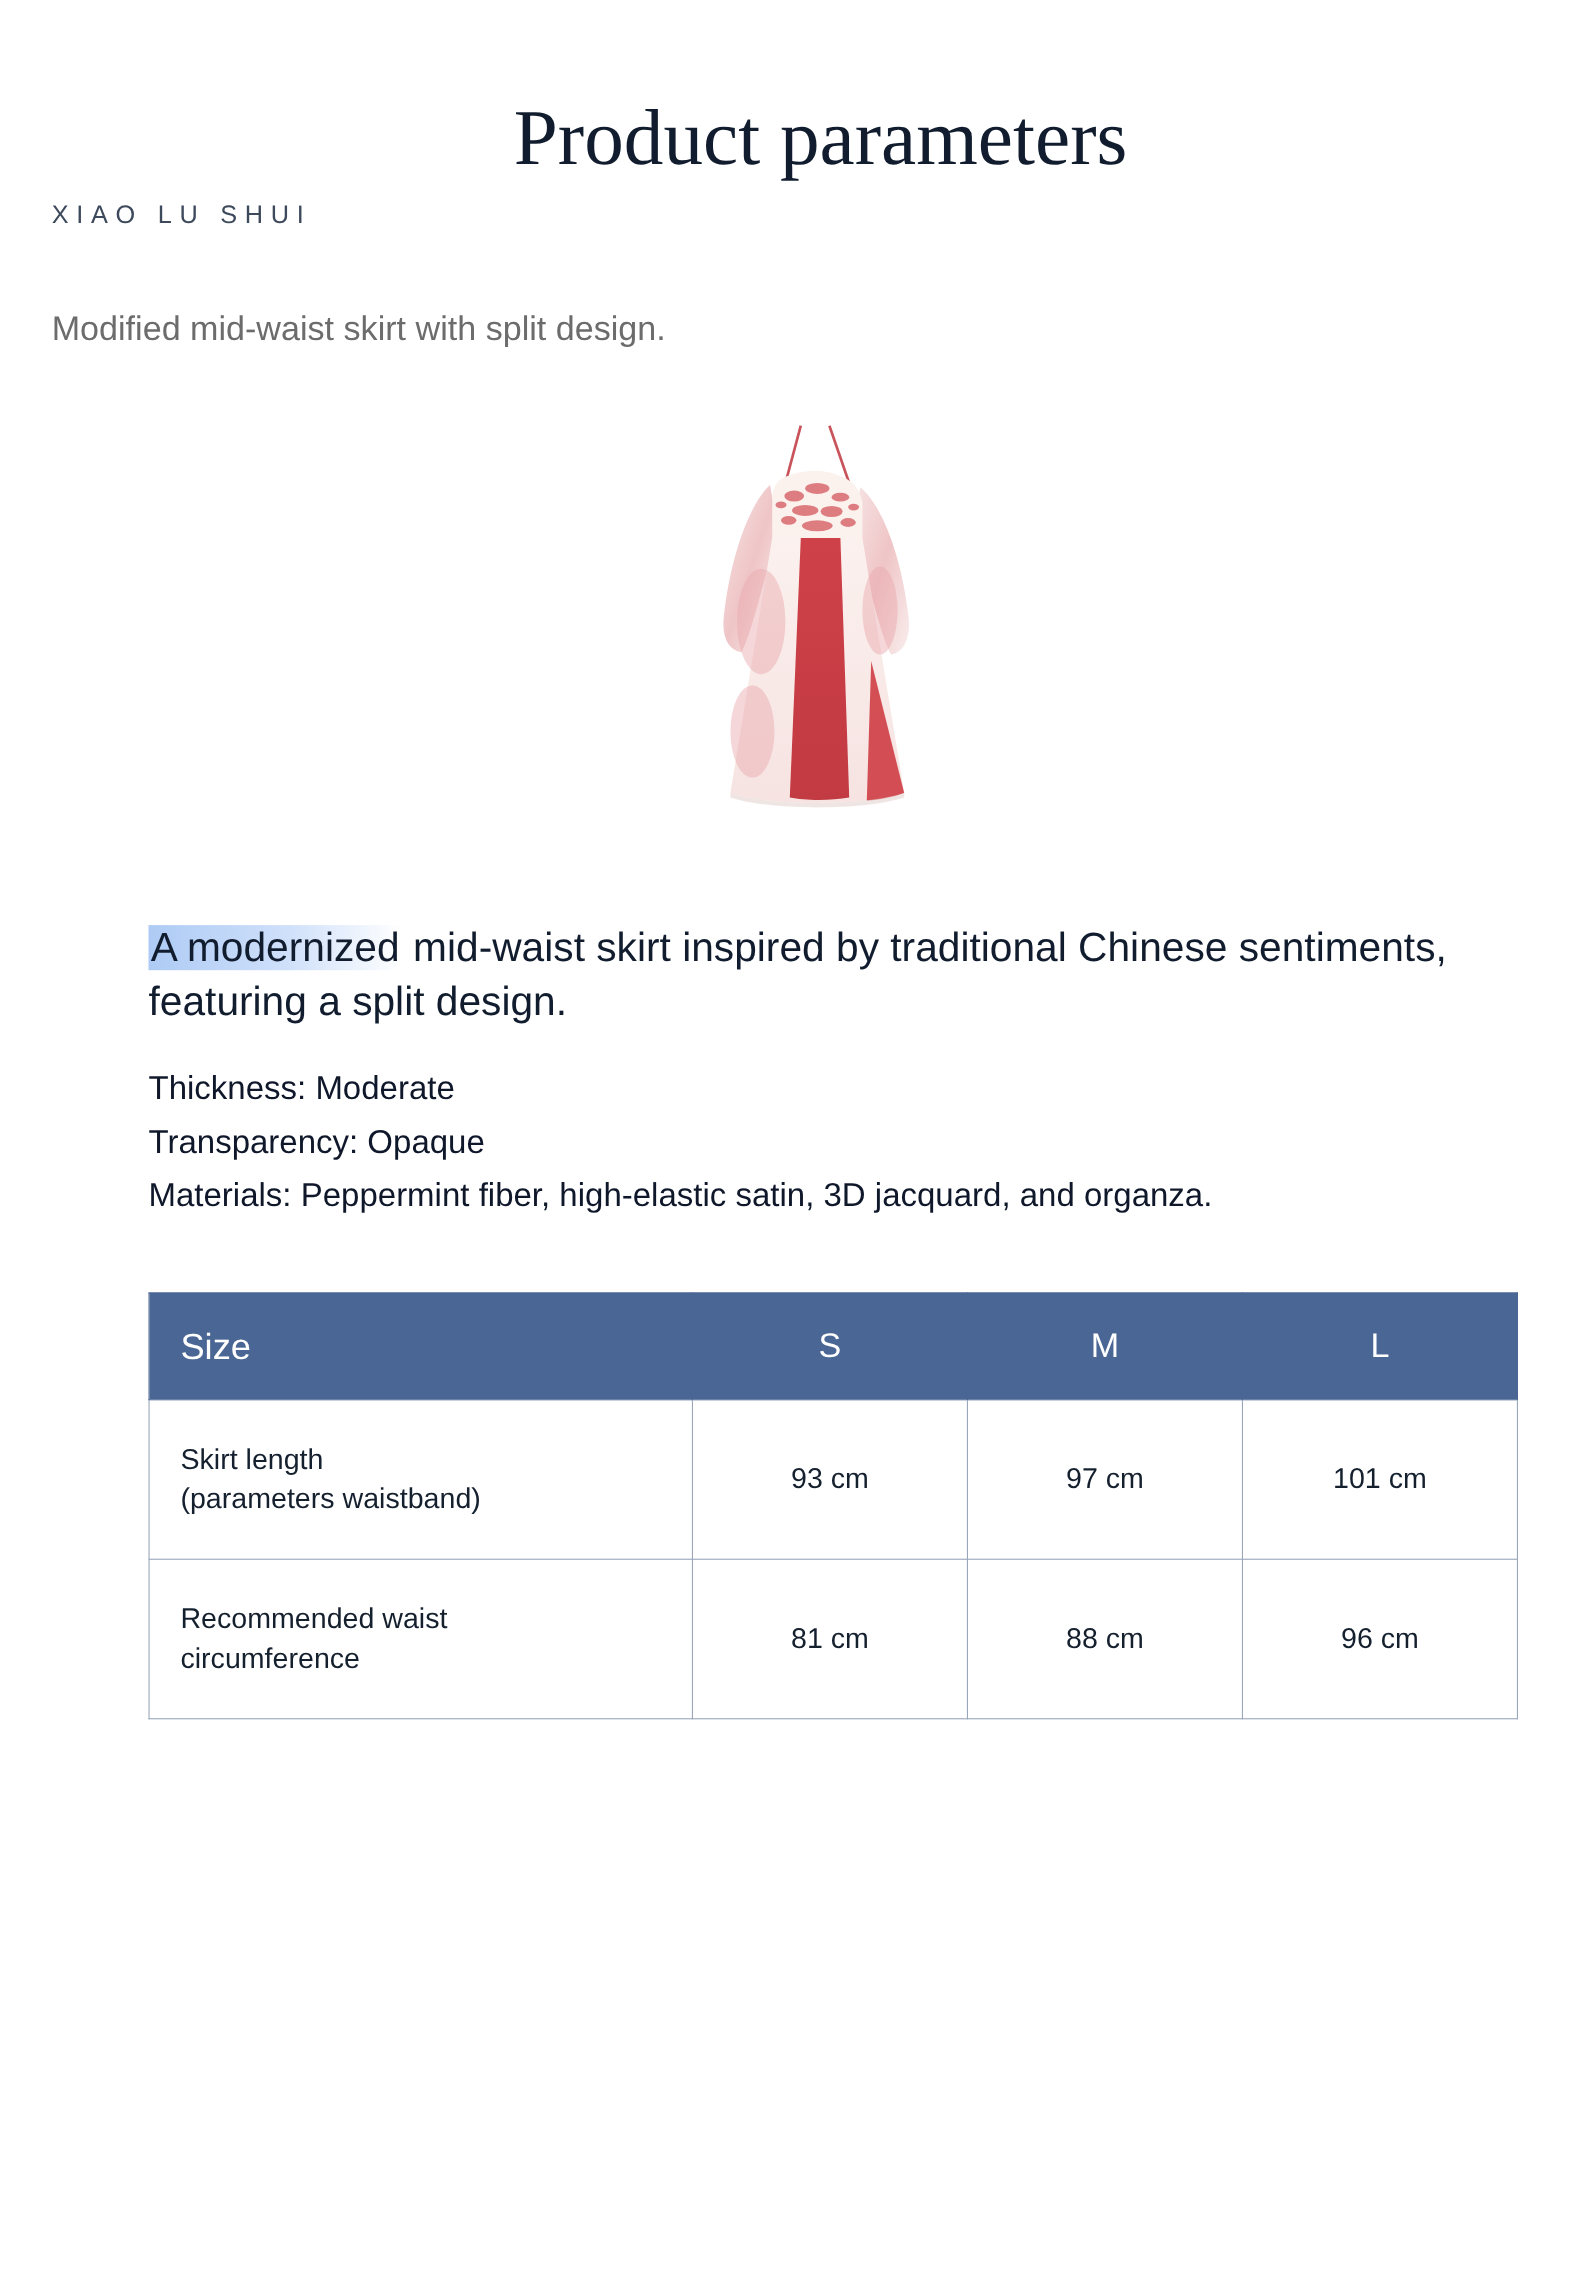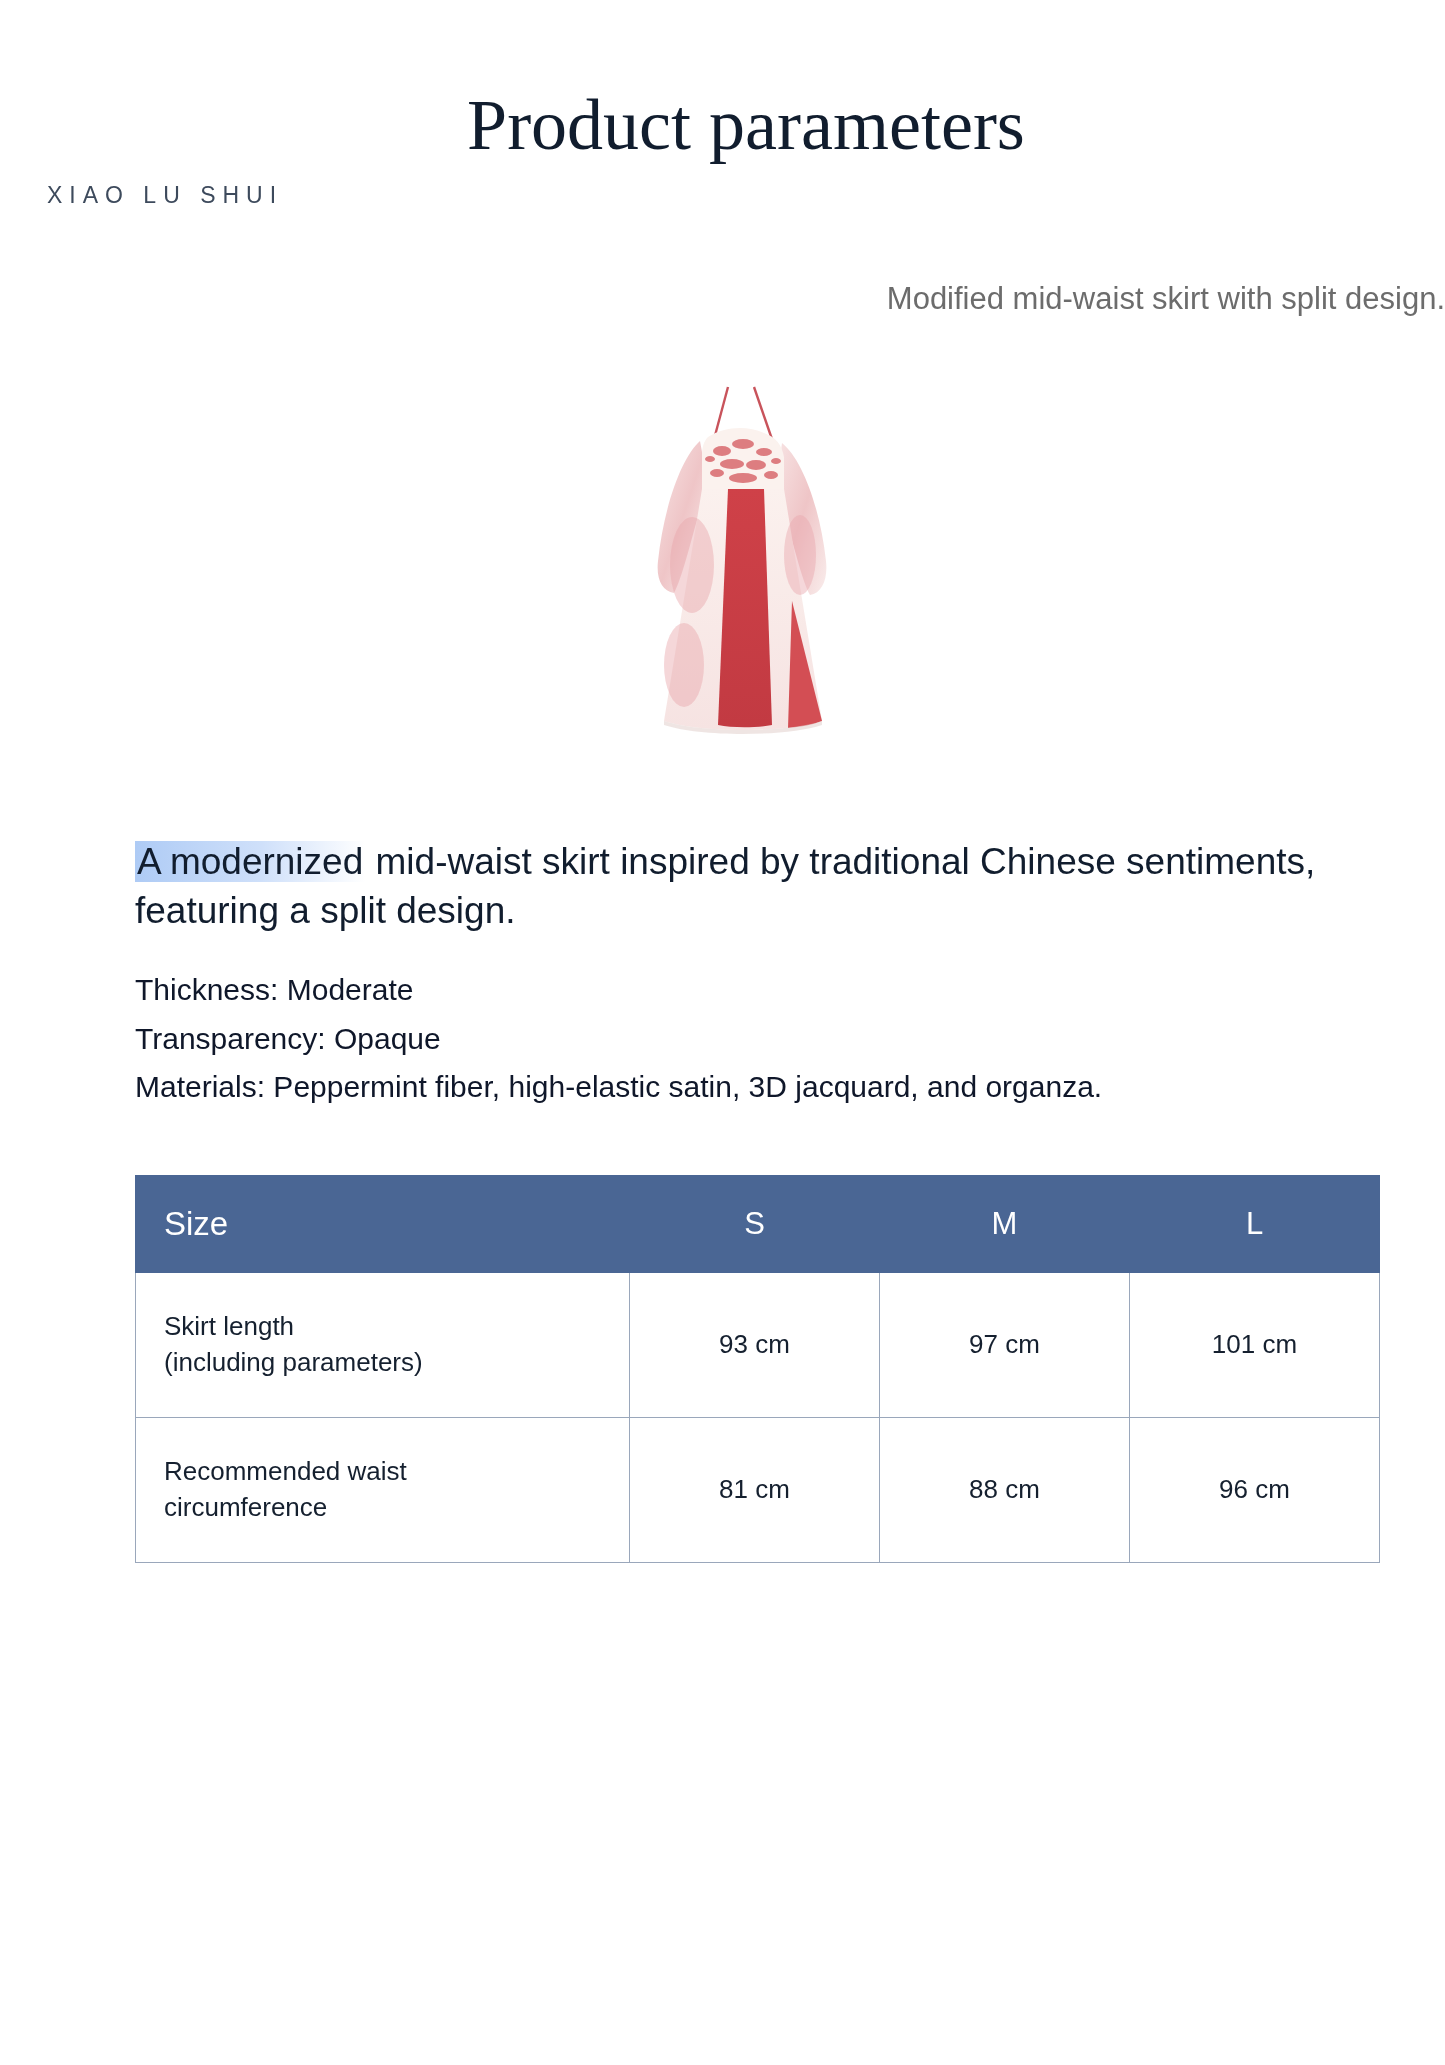--- a/index.html
+++ b/index.html
@@ -36,21 +36,21 @@
     line-height: 1.05;
   }
   .subtitle {
     font-size: 23px;
     letter-spacing: 7px;
     color: #3d4a5c;
     margin: 18px 0 0 0;
     font-weight: 400;
   }
   .tagline {
-    text-align: right;
+    text-align: left;
     font-size: 31px;
     color: #6c6c6c;
     margin: 72px 0 0 0;
     font-weight: 400;
   }
 
   
   .product-figure {
     margin: 48px auto 0 auto;
     width: 300px;
@@ -217,21 +217,21 @@
           <th class="col-label">Size</th>
           <th class="col-size">S</th>
           <th class="col-size">M</th>
           <th class="col-size">L</th>
         </tr>
       </thead>
       <tbody>
         <tr>
           <td class="row-label">
             <div>Skirt length</div>
-            <div>(including parameters)</div>
+            <div>(parameters waistband)</div>
           </td>
           <td class="val">93 cm</td>
           <td class="val">97 cm</td>
           <td class="val">101 cm</td>
         </tr>
         <tr>
           <td class="row-label">
             <div>Recommended waist</div>
             <div>circumference</div>
           </td>

